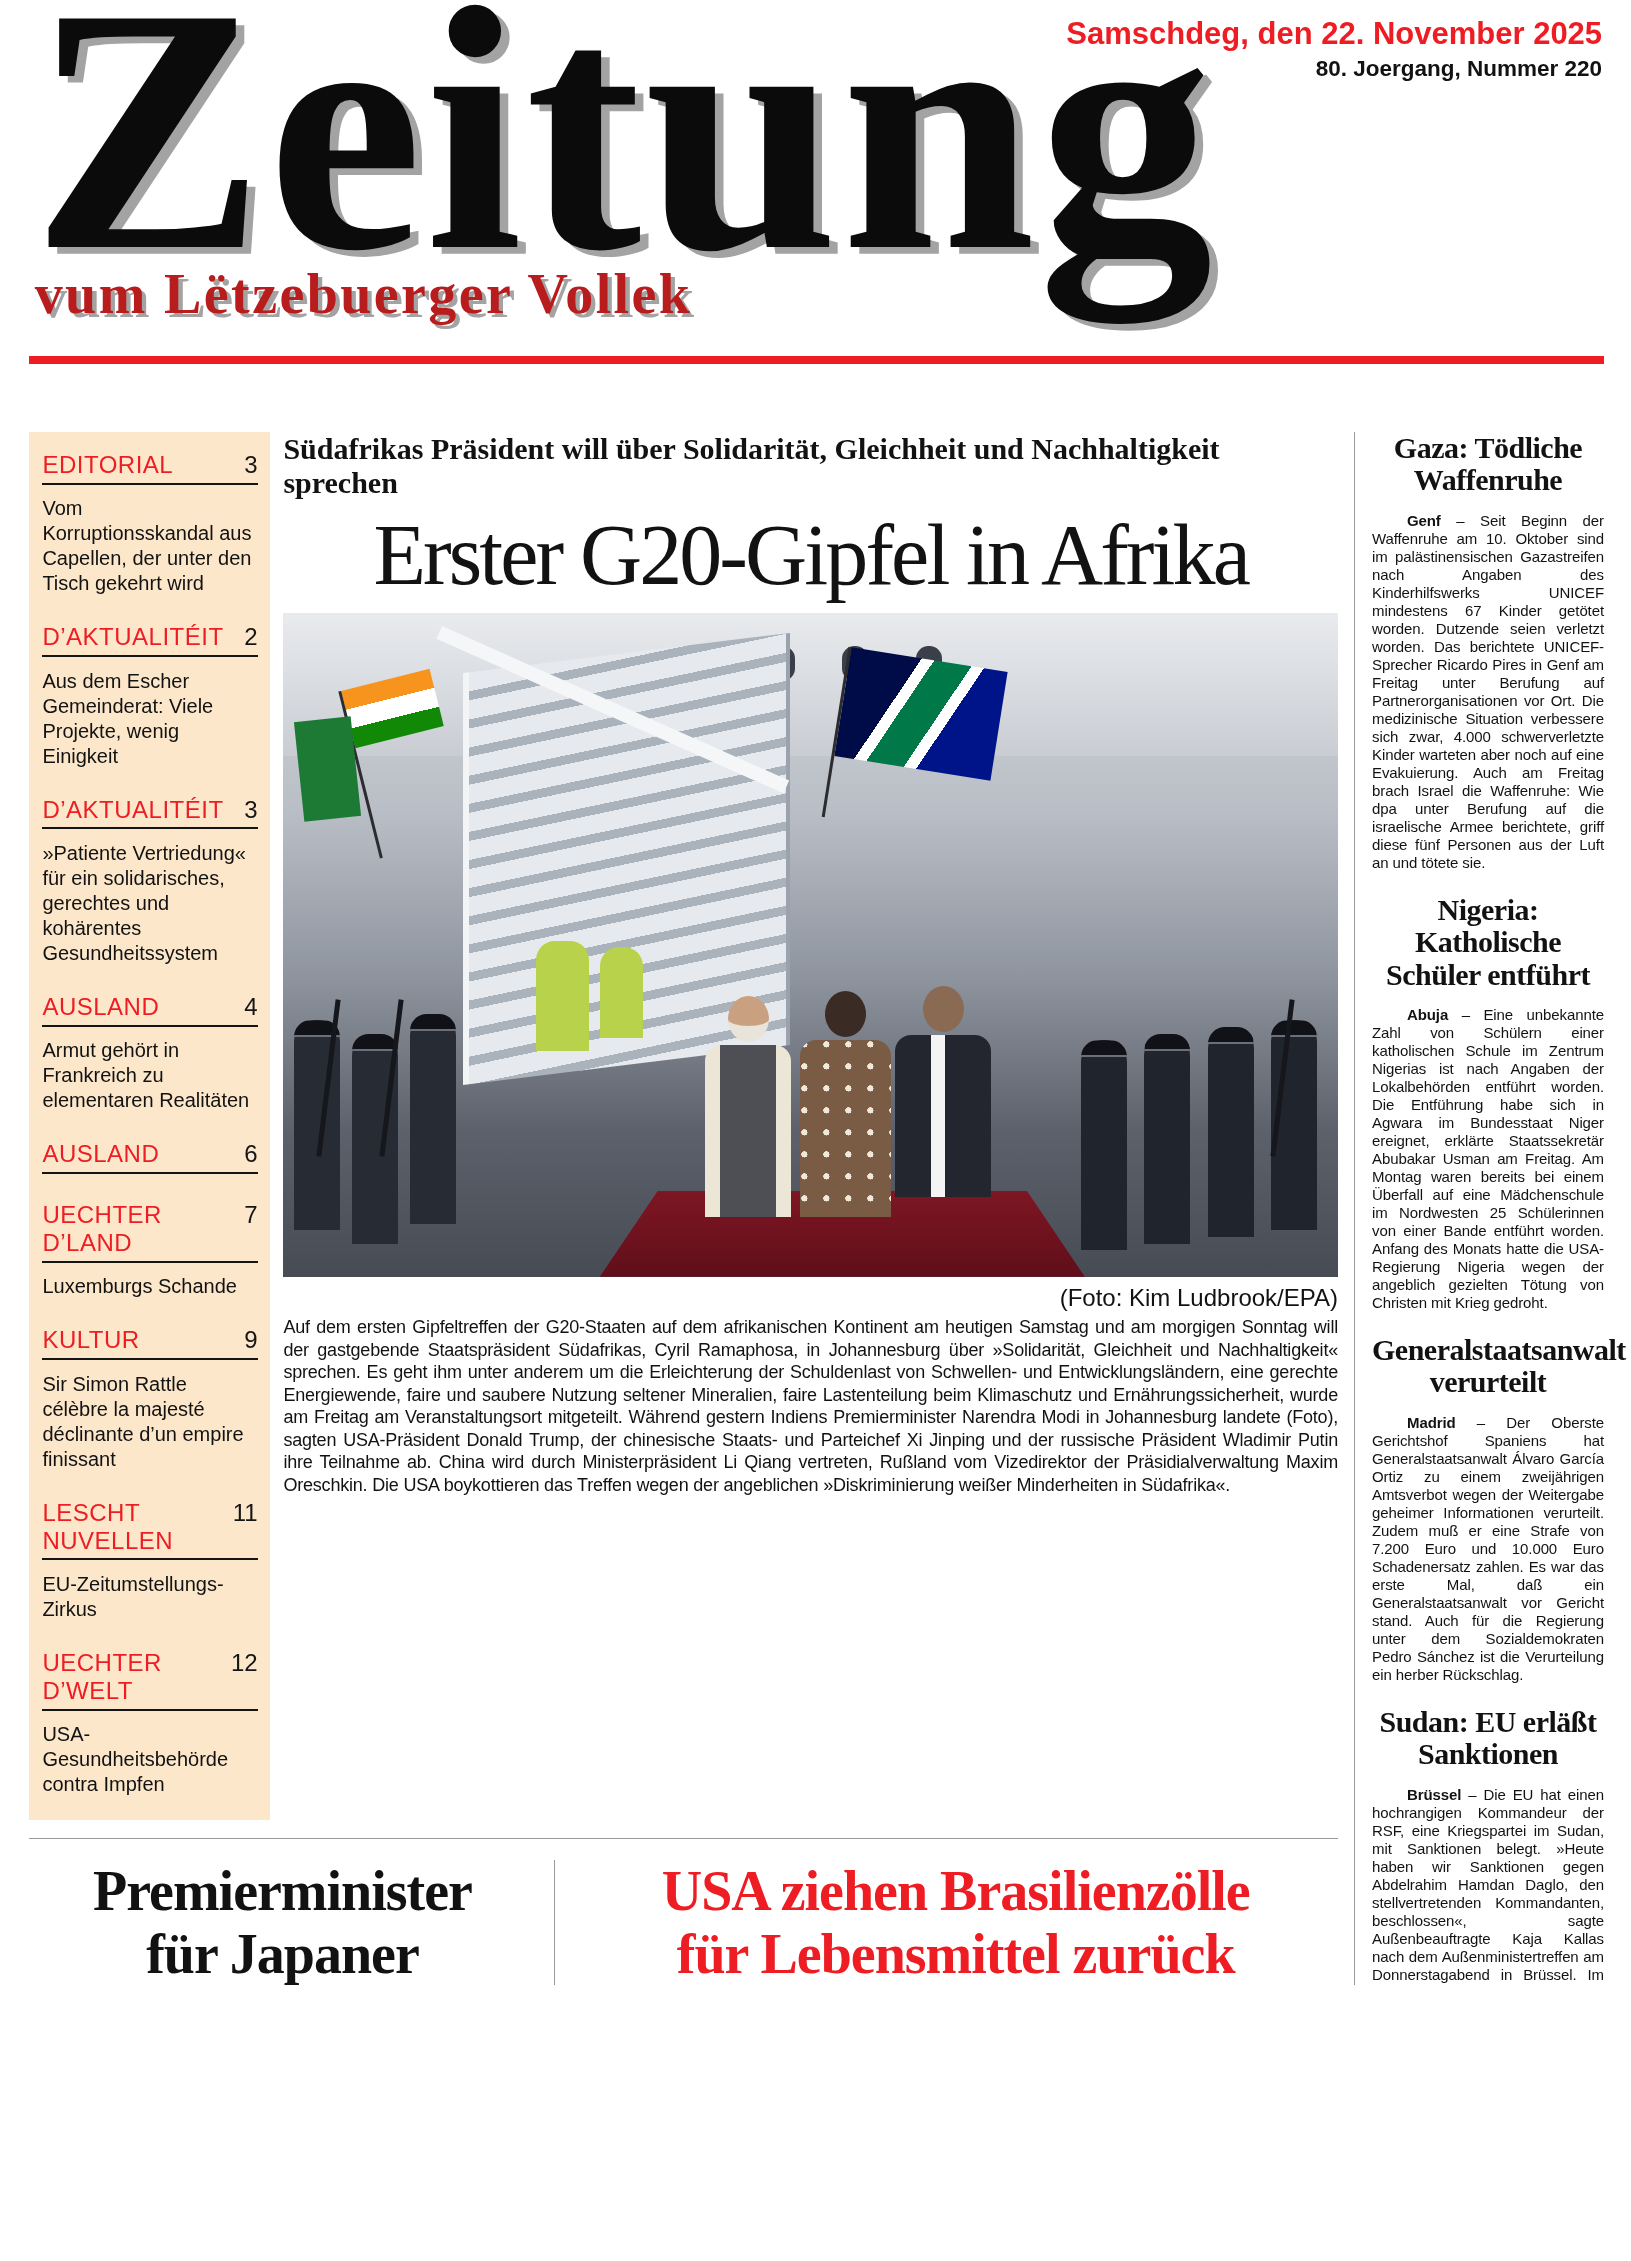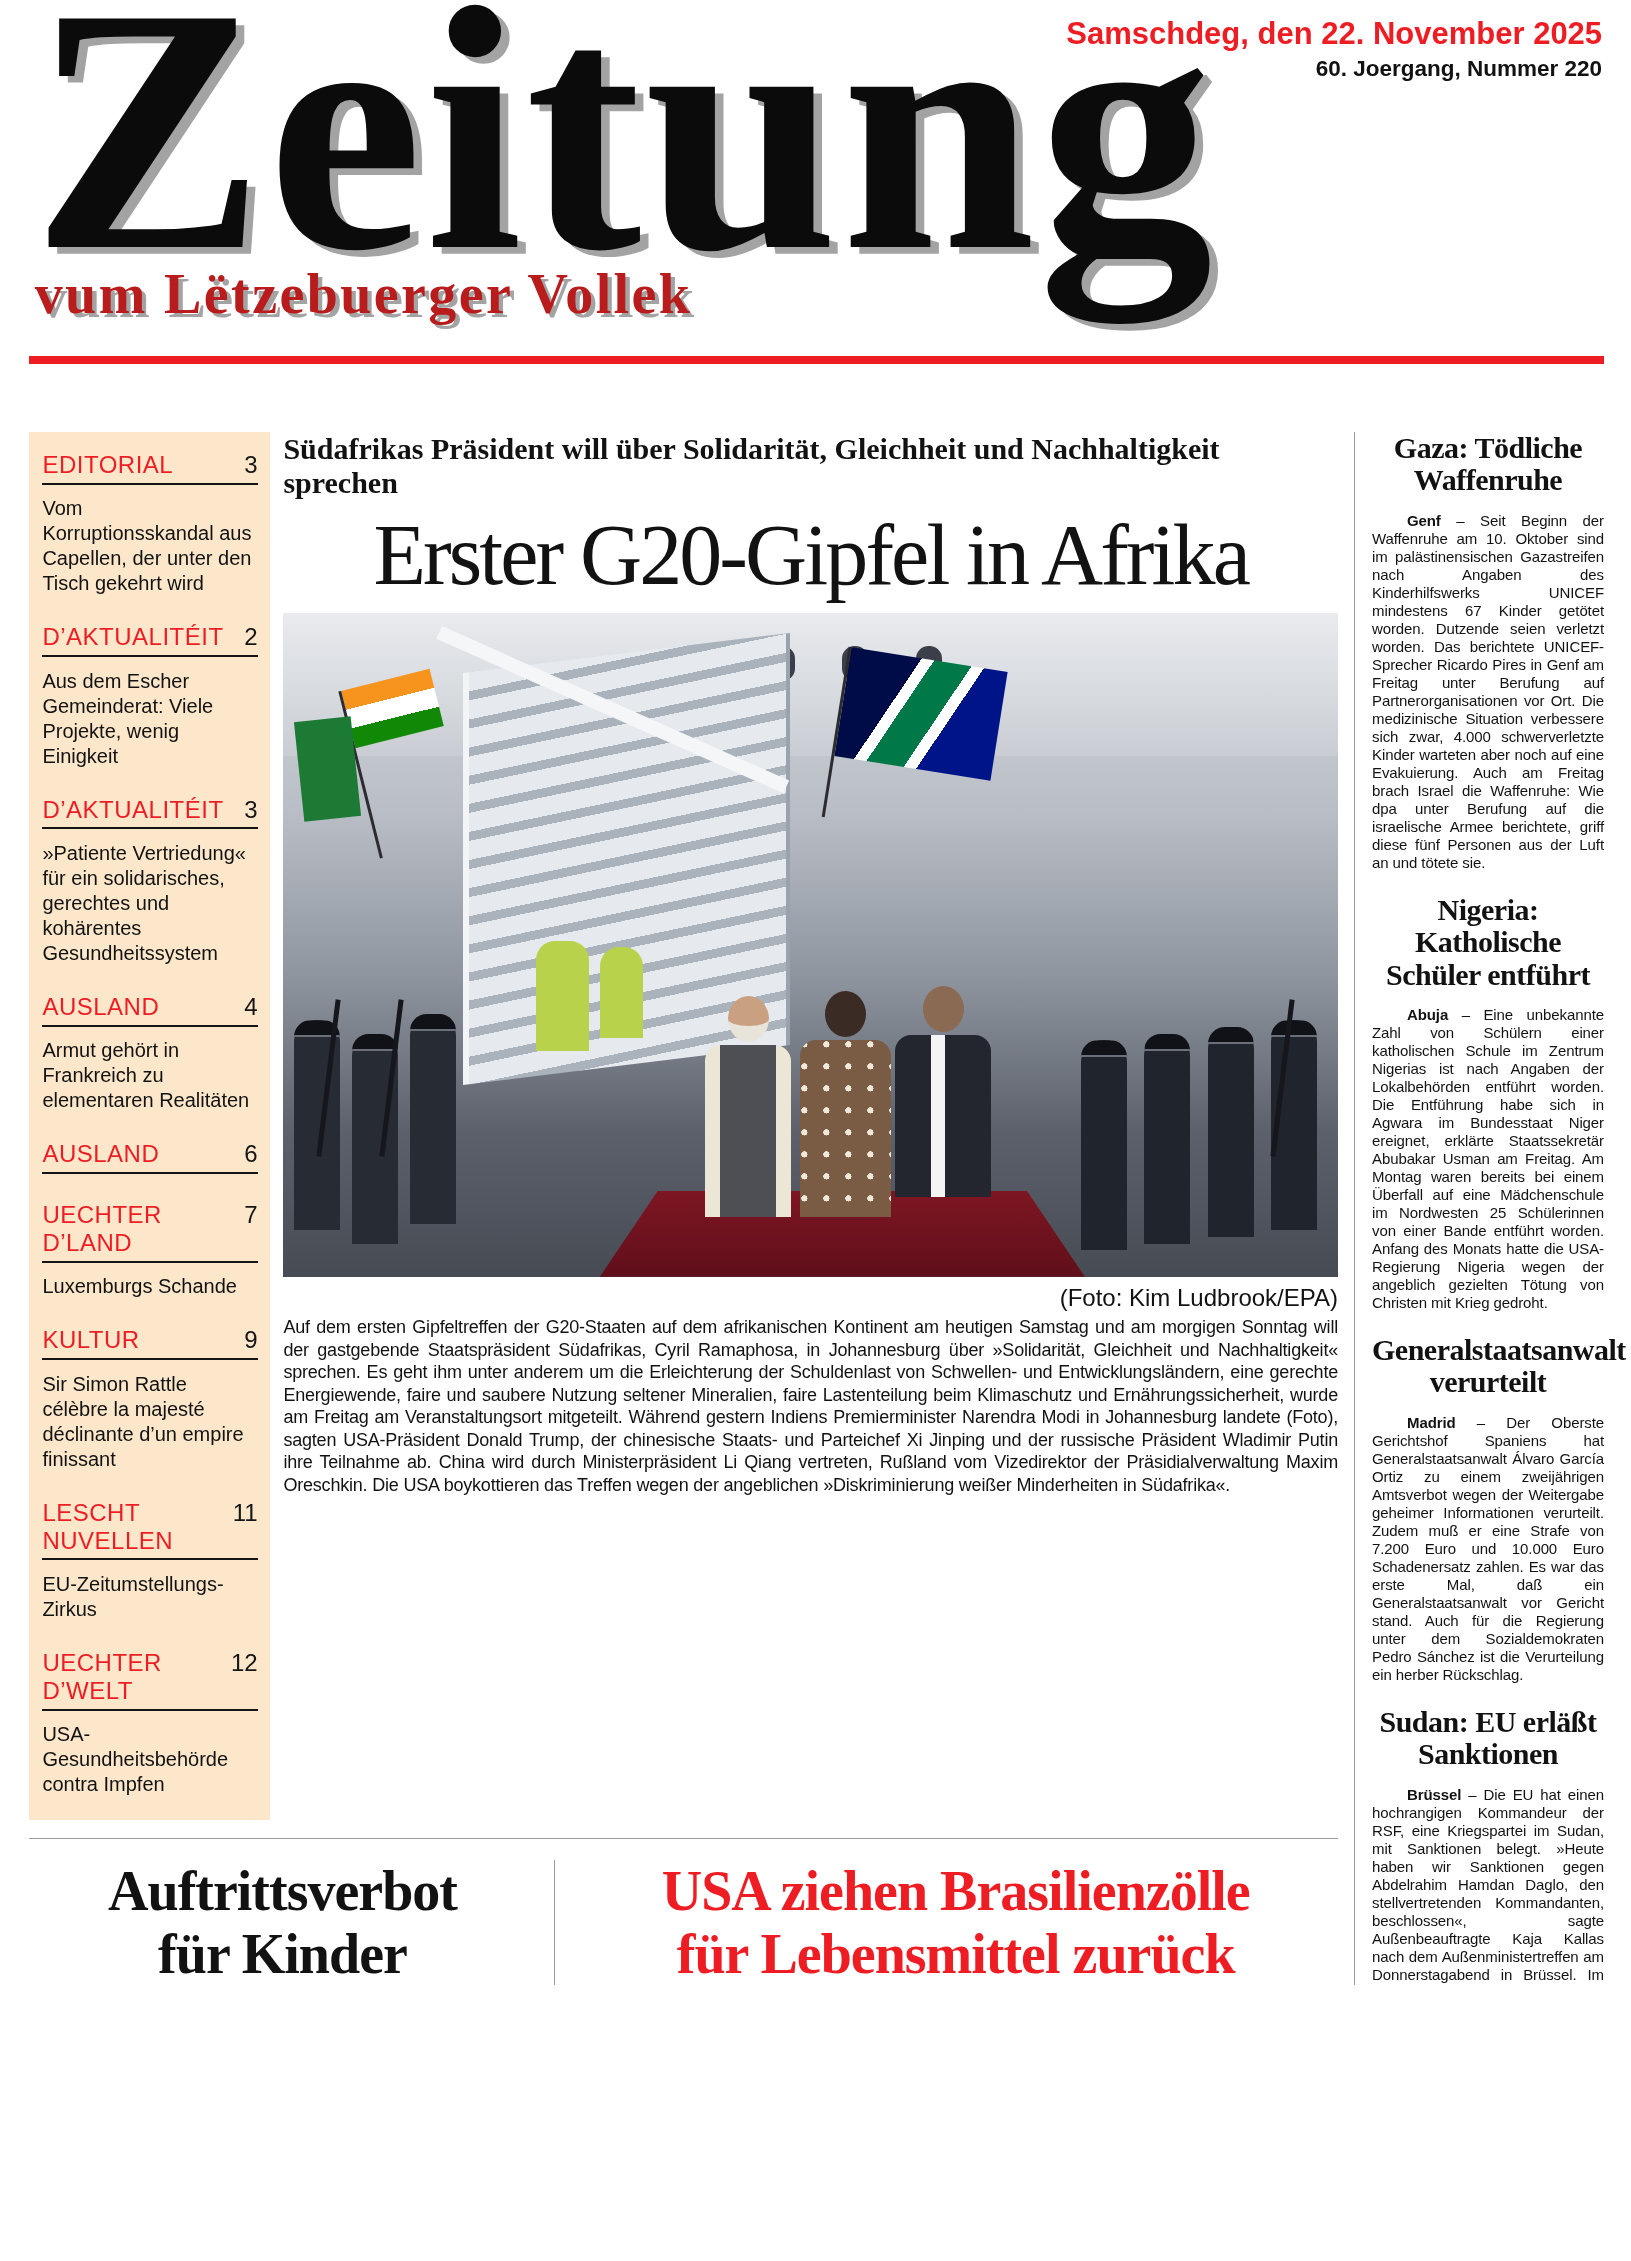--- a/index.html
+++ b/index.html
@@ -138,21 +138,21 @@
   .bc-digits{position:absolute;left:0;top:76px;font-size:17px;letter-spacing:1.9px;white-space:nowrap;font-family:Liberation Serif, serif;}
   .bc-addon-digits{position:absolute;left:168px;top:76px;font-size:17px;letter-spacing:2.9px;}
 </style>
 </head>
 <body>
 
 <div class="page">
 
   <div class="header">
     <div class="date-line">Samschdeg, den 22. November 2025</div>
-    <div class="edition-line">60. Joergang, Nummer 220</div>
+    <div class="edition-line">80. Joergang, Nummer 220</div>
     <div class="masthead-title">Zeitung</div>
     <div class="masthead-sub">vum Lëtzebuerger Vollek</div>
     <div class="red-rule"></div>
   </div>
 
   <div class="content">
     <div class="vrule-right"></div>
 
     <div class="main-area">
 
@@ -288,21 +288,21 @@
           </div>
 
           <div class="photo-caption">(Foto: Kim Ludbrook/EPA)</div>
           <div class="lead-body">Auf dem ersten Gipfeltreffen der G20-Staaten auf dem afrikanischen Kontinent am heutigen Samstag und am morgigen Sonntag will der gastgebende Staatspräsident Südafrikas, Cyril Ramaphosa, in Johannesburg über »Solidarität, Gleichheit und Nachhaltigkeit« sprechen. Es geht ihm unter anderem um die Erleichterung der Schuldenlast von Schwellen- und Entwicklungsländern, eine gerechte Energiewende, faire und saubere Nutzung seltener Mineralien, faire Lastenteilung beim Klimaschutz und Ernährungssicherheit, wurde am Freitag am Veranstaltungsort mitgeteilt. Während gestern Indiens Premierminister Narendra Modi in Johannesburg landete (Foto), sagten USA-Präsident Donald Trump, der chinesische Staats- und Parteichef Xi Jinping und der russische Präsident Wladimir Putin ihre Teilnahme ab. China wird durch Ministerpräsident Li Qiang vertreten, Rußland vom Vizedirektor der Präsidialverwaltung Maxim Oreschkin. Die USA boykottieren das Treffen wegen der angeblichen »Diskriminierung weißer Minderheiten in Südafrika«.</div>
         </div>
       </div>
 
       <div class="bottom-row">
 
         <div class="bottom-left">
-          <div class="headline-2 hl-narrow">Auftrittsverbot für Kinder</div>
+          <div class="headline-2 hl-narrow">Premierminister für Japaner</div>
           <div class="photo concert-photo">
             <div class="beam" style="left:22%;transform:rotate(14deg);"></div>
             <div class="beam" style="left:60%;transform:rotate(-12deg);"></div>
             <div class="led-screen"></div>
             <div class="led-screen-2"></div>
             <div class="banner">
               <span>BUBBLING BOIL</span>
             </div>
 
           </div>

